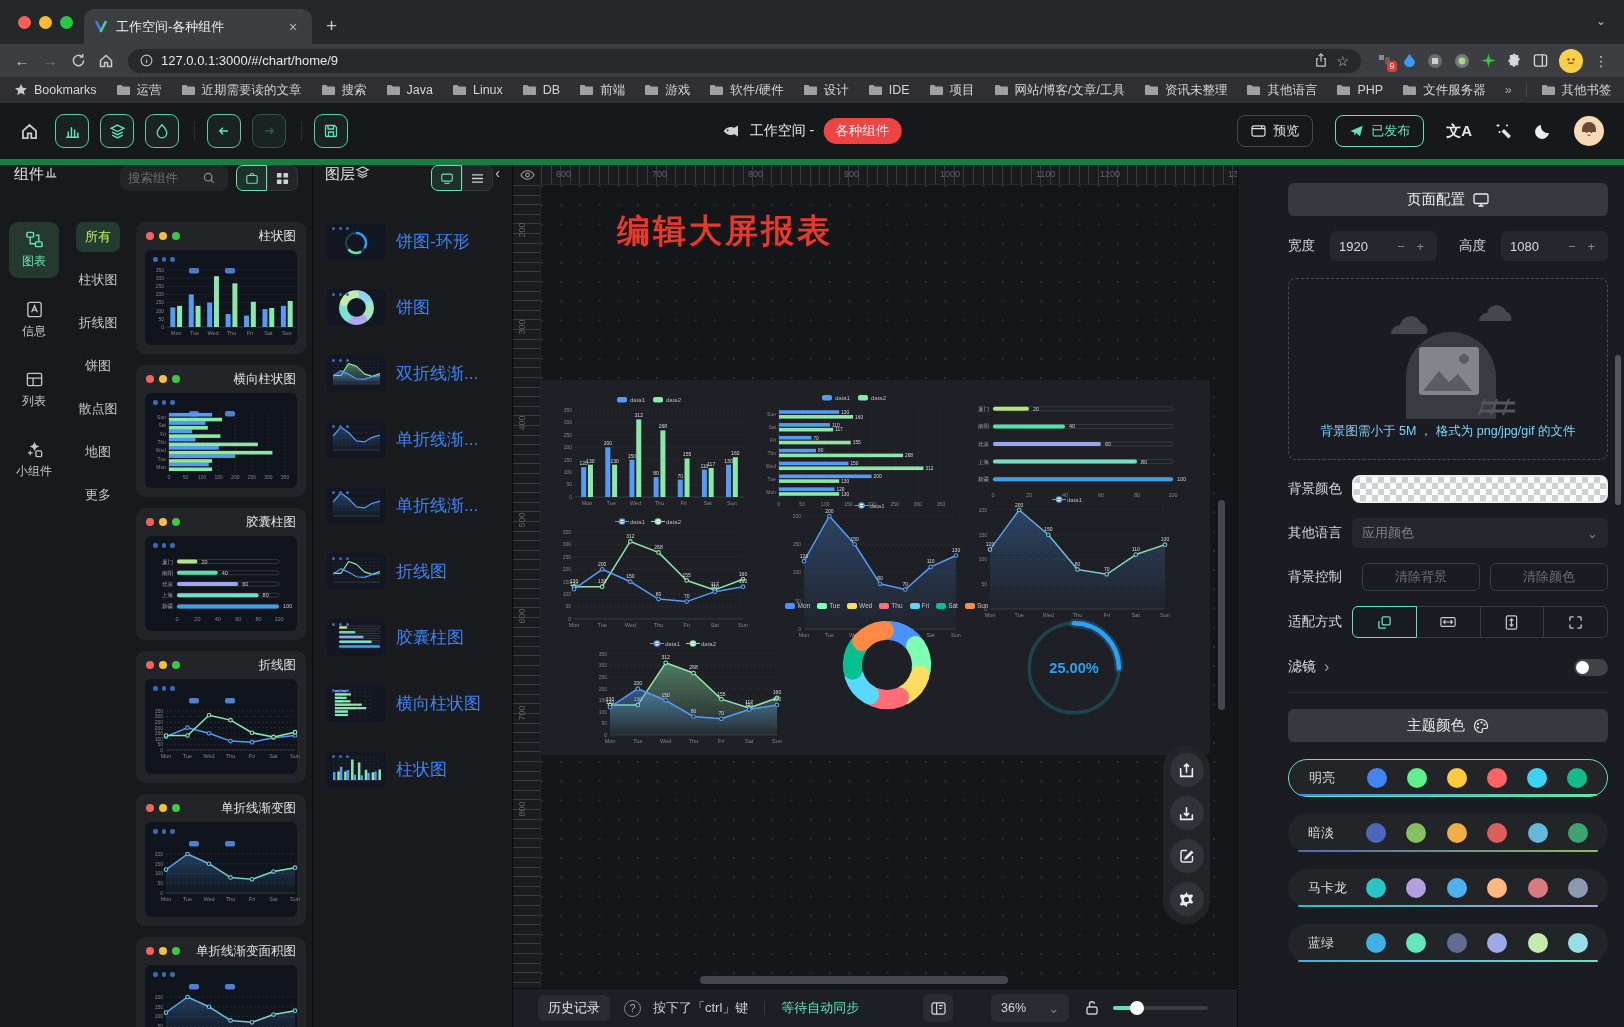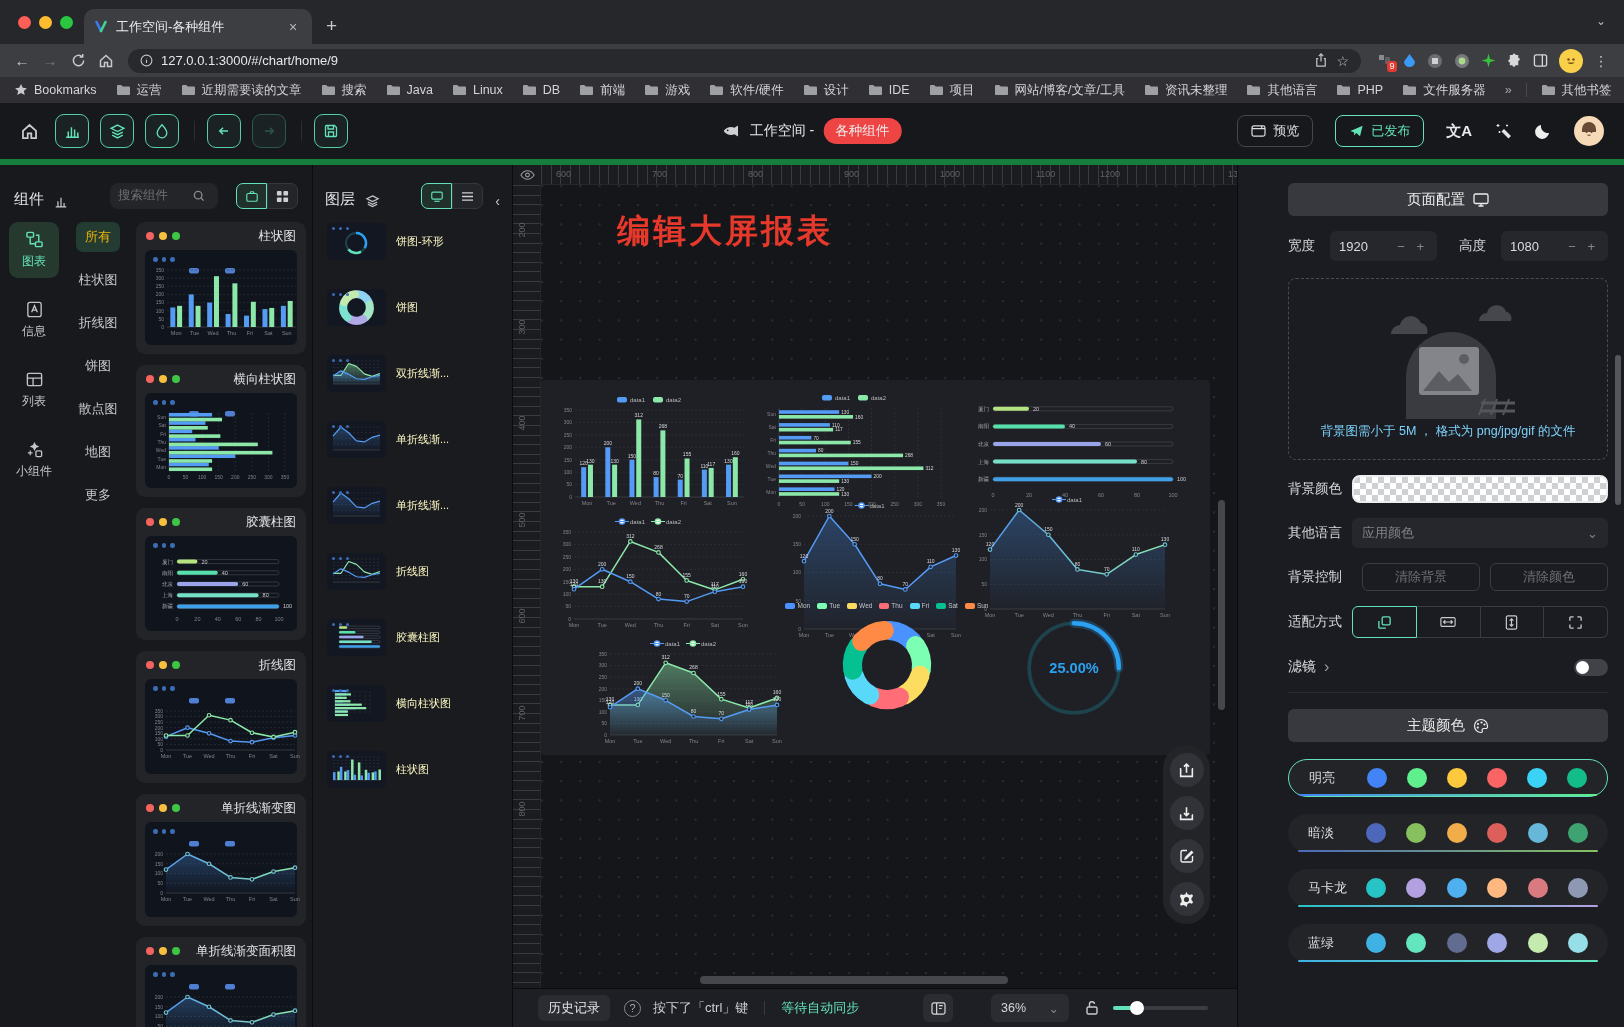--- a/index.html
+++ b/index.html
@@ -36,50 +36,50 @@
   .obtn{height:32px;border:1px solid #46474c;border-radius:8px;display:flex;align-items:center;gap:7px;padding:0 13px;font-size:13px;color:#dcdde0}
   .obtn.teal{border-color:#63e2b7;color:#63e2b7}
   .avatar{width:30px;height:30px;border-radius:50%;background:#f6d9b6;display:flex;align-items:center;justify-content:center;overflow:hidden}
 
   
   #components-panel{position:absolute;left:0;top:165px;width:313px;height:862px;background:#18191d;border-right:1px solid #0a0b0d}
   #layers-panel{position:absolute;left:313px;top:165px;width:200px;height:862px;background:#1a1b1f;border-right:1px solid #0a0b0d}
   #canvas{position:absolute;left:513px;top:165px;width:724px;height:862px;background:#15161a;overflow:hidden}
   #config-panel{position:absolute;left:1237px;top:165px;width:387px;height:862px;background:#1b1c21;border-left:1px solid #0a0b0d;padding:18px 16px 0 50px}
 
-  .phead{display:flex;align-items:flex-end;height:44px;padding:0 14px;gap:10px;font-size:15px;color:#e3e4e6}
+  .phead{display:flex;align-items:flex-start;height:44px;padding:0 14px;gap:0;font-size:15px;color:#e3e4e6}
   .search{width:108px;height:26px;background:#242529;border-radius:8px;display:flex;align-items:center;padding:0 8px;gap:5px;margin-left:auto}
-  .search input{background:none;border:none;outline:none;color:#cfd0d3;font-size:12.5px;width:70px;font-family:Liberation Mono, monospace}
+  .search input{background:none;border:none;outline:none;color:#cfd0d3;font-size:12.5px;width:70px;font-family:Liberation Serif, serif}
   .search input::placeholder{color:#6e6f74}
   .tgl{display:flex;margin-left:8px}
   .tgl .t{width:31px;height:26px;display:flex;align-items:center;justify-content:center;background:#242529;border:1px solid #36373c;color:#cfd0d3}
   .tgl .t.on{border-color:#63e2b7;color:#63e2b7;background:#20312b}
   .tgl .t:first-child{border-radius:7px 0 0 7px}
   .tgl .t:last-child{border-radius:0 7px 7px 0}
 
   #rail{position:absolute;left:8px;top:57px;width:52px;display:flex;flex-direction:column;gap:14px;align-items:center}
   .rail-item{width:50px;border-radius:9px;display:flex;flex-direction:column;align-items:center;gap:4px;padding:8px 0;color:#c3c4c8;font-size:12px}
   .rail-item.on{background:#25392f;color:#63e2b7}
   #cats{position:absolute;left:66px;top:57px;width:64px;display:flex;flex-direction:column;gap:13px;align-items:center}
   .cat{font-size:13px;color:#c8c9cc;padding:6px 9px;border-radius:7px}
-  .cat.on{background:#233b31;color:#eab308}
+  .cat.on{background:#233b31;color:#bef264}
   #cards{position:absolute;left:136px;top:57px;width:170px}
   .card{background:#232428;border-radius:9px;margin-bottom:11px;overflow:hidden}
   .card-h{height:28px;display:flex;align-items:center;padding:0 10px;gap:5px}
   .card-h .t{margin-left:auto;font-size:12.5px;color:#e2e3e5}
   .dot7{width:8px;height:8px;border-radius:50%}
   .card-b{margin:0 9px 9px;background:#10141c;border-radius:6px;height:95px;position:relative;padding-top:5px}
   .bluedots{position:absolute;left:8px;top:7px;display:flex;gap:4px}
   .bdot{width:4.5px;height:4.5px;border-radius:50%;background:#3b6cb4}
 
   #layers-panel .phead{padding:0 12px}
   #ly-items{position:absolute;left:8px;top:52px;right:4px}
   .ly{display:flex;align-items:center;gap:10px;padding:6px 6px;border-radius:8px;margin-bottom:17px}
   .ly .th{width:59px;height:37px;background:#131722;border-radius:5px;position:relative;flex:none}
-  .ly .lb{font-size:11px;color:#fef9c3;white-space:nowrap}
+  .ly .lb{font-size:17px;color:#3b82f6;white-space:nowrap}
   .th .bluedots{left:5px;top:4px}
   .th .bdot{width:3px;height:3px}
 
   
   #ruler-h{position:absolute;left:28px;top:0;right:0;height:20px;background:#1b1c20;border-bottom:1px solid #26272b;background-image:repeating-linear-gradient(90deg,#3a3b40 0 1px,transparent 1px 9.6px)}
   #ruler-v{position:absolute;left:0;top:20px;width:28px;bottom:39px;background:#1b1c20;border-right:1px solid #26272b;background-image:repeating-linear-gradient(180deg,#3a3b40 0 1px,transparent 1px 9.6px)}
   .hnum{position:absolute;top:4px;font-size:9px;color:#606166}
   .vnum{position:absolute;left:1px;font-size:9px;color:#606166;transform:rotate(-90deg)}
   #corner{position:absolute;left:0;top:0;width:28px;height:20px;background:#1b1c20;display:flex;align-items:center;justify-content:center}
   #grid{position:absolute;left:28px;top:20px}

